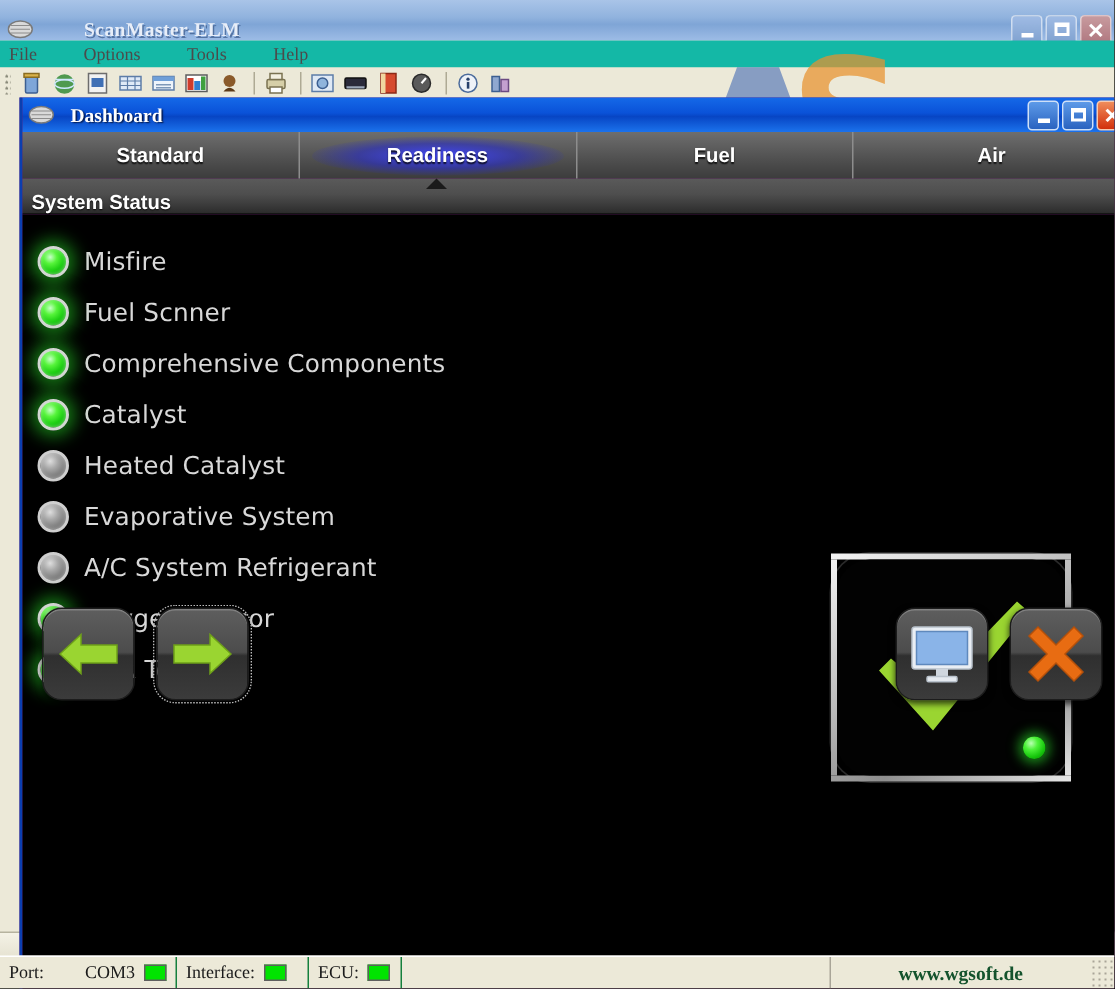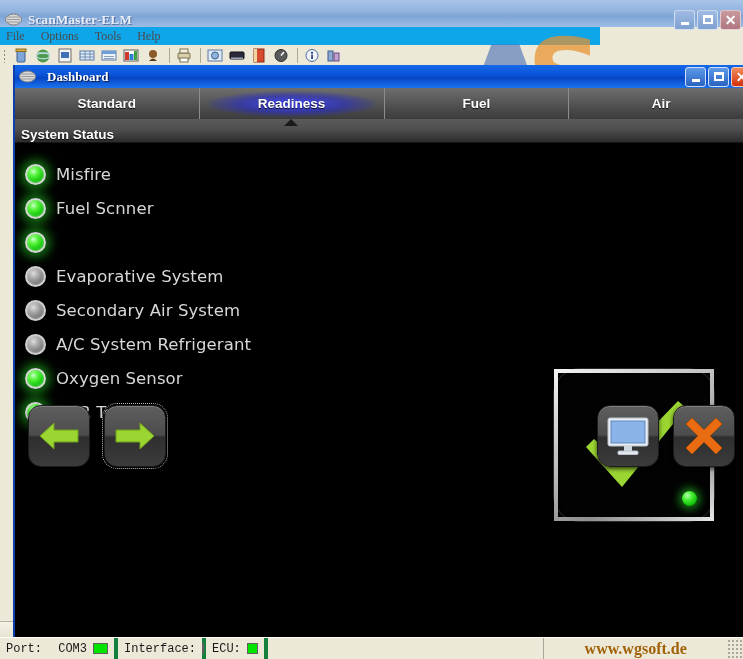--- a/index.html
+++ b/index.html
@@ -18,20 +18,21 @@
   }
 
   
   .outer-titlebar {
     position: absolute; left: 0; top: 0;
     width: 743px; height: 27px;
     background: linear-gradient(180deg, #a9c4e8 0%, #91b3de 42%, #7fa5d6 60%, #9dbce6 100%);
     display: flex; align-items: center;
     box-sizing: border-box;
     padding: 12px 2px 0 5px;
+    gap: 28px;
   }
   .outer-title-icon {
     width: 17px; height: 15px; margin-right: 6px;
     position: relative; flex: 0 0 auto;
   }
   .chip-icon {
     display:block; width:100%; height:100%;
   }
   .outer-title-text {
     color: #e8eef8;
@@ -63,24 +64,24 @@
   .wbtn.act { background: linear-gradient(180deg,#5d9ae8,#2a63c0); border-color:#cfe0f7;}
   .wbtn.act.close { background: linear-gradient(180deg,#f08c5a,#d2300c); border-color:#f6cbb2;}
 
   .wbtn .min-glyph { width: 8px; height: 3px; background: #fff; margin-top: 7px; }
   .wbtn .max-glyph { width: 10px; height: 9px; border: 2px solid #fff; border-top-width: 3px; box-sizing: border-box; }
   .wbtn .close-glyph { font-size: 14px; line-height: 14px; font-weight: bold; font-family: "Liberation Sans", sans-serif; }
 
   
   .menubar {
     position: absolute; left: 0; top: 27px;
-    width: 600px; height: 18px;
-    background: #0ea5e9;
+    width: 743px; height: 18px;
+    background: #14b8a6;
     display: flex; align-items: center;
-    padding-left: 6px; box-sizing: border-box;
+    padding-left: 6px; box-sizing: border-box; gap: 15px;
   }
   .menu-item {
     font-family: "Liberation Serif", serif;
     font-size: 12px;
     color: #4b4b4b;
     margin-right: 16px;
     white-space: nowrap;
   }
 
   
@@ -300,40 +301,40 @@
     position: absolute; left: 0; bottom: 0;
     width: 743px; height: 22px;
     background: #ece9d8;
     border-top: 1px solid #ffffff;
     display: flex; align-items: stretch;
     z-index: 20;
     box-sizing: border-box;
   }
   .sb-cell {
     display: flex; align-items: center;
-    border-right: 4px solid #15803d;
+    border-right: 1px solid #15803d;
     padding: 0 6px;
-    font-family: Liberation Mono, monospace;
+    font-family: Liberation Serif, serif;
     font-size: 12px;
     color: #1a1a1a;
     box-sizing: border-box;
     gap: 6px;
     position: relative;
   }
   .sb-cell .spacer { flex: 1 1 auto; }
   .sb-green {
     width: 15px; height: 11px;
     background: #00e400;
     border: 1px solid #5f5f5f;
     box-sizing: border-box;
   }
   .sb-link {
     flex: 1 1 auto;
     display: flex; align-items: center; justify-content: center;
-    color: #a16207; font-weight: bold; font-size: 16px;
+    color: #14532d; font-weight: bold; font-size: 13px;
     font-family: "Liberation Serif", serif;
   }
   .sb-fill { flex: 1 1 auto; border-right: 1px solid #a9a598; }
   .sb-grip {
     width: 16px;
     background-image: radial-gradient(circle, #a9a598 1px, transparent 1px);
     background-size: 4px 4px;
     background-position: right bottom;
   }
 </style>
@@ -532,28 +533,33 @@
         <div class="status-row">
           <div class="led on"></div>
           <div class="status-label">Misfire</div>
         </div>
         <div class="status-row">
           <div class="led on"></div>
           <div class="status-label">Fuel Scnner</div>
         </div>
         <div class="status-row">
           <div class="led on"></div>
+          <div class="status-label">Comprehensive Components</div>
+        </div>
+        <div class="status-row">
+          <div class="led on"></div>
+          <div class="status-label">Catalyst</div>
+        </div>
+        <div class="status-row">
+          <div class="led off"></div>
+          <div class="status-label">Heated Catalyst</div>
         </div>
         <div class="status-row">
           <div class="led off"></div>
           <div class="status-label">Evaporative System</div>
-        </div>
-        <div class="status-row">
-          <div class="led off"></div>
-          <div class="status-label">Secondary Air System</div>
         </div>
         <div class="status-row">
           <div class="led off"></div>
           <div class="status-label">A/C System Refrigerant</div>
         </div>
         <div class="status-row">
           <div class="led on"></div>
           <div class="status-label">Oxygen Sensor</div>
         </div>
         <div class="status-row">

